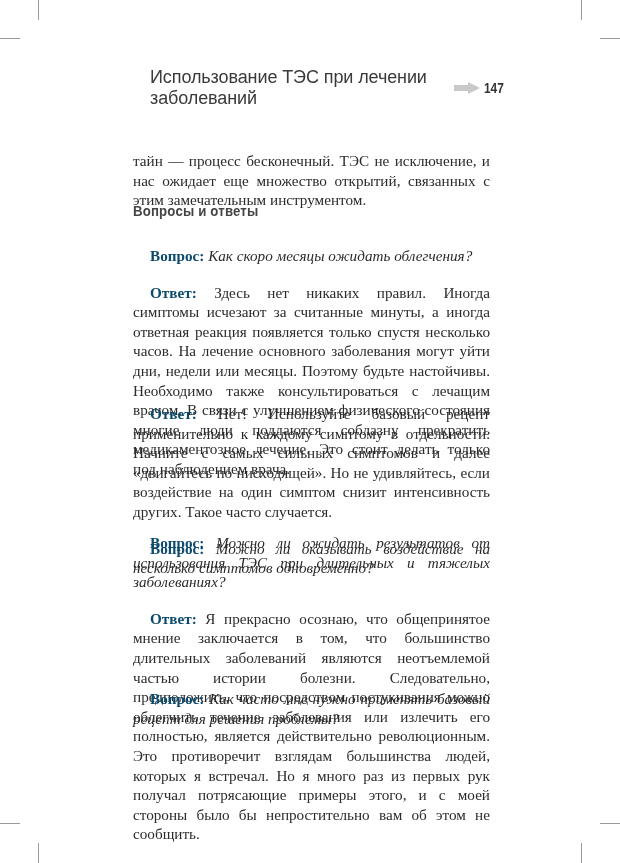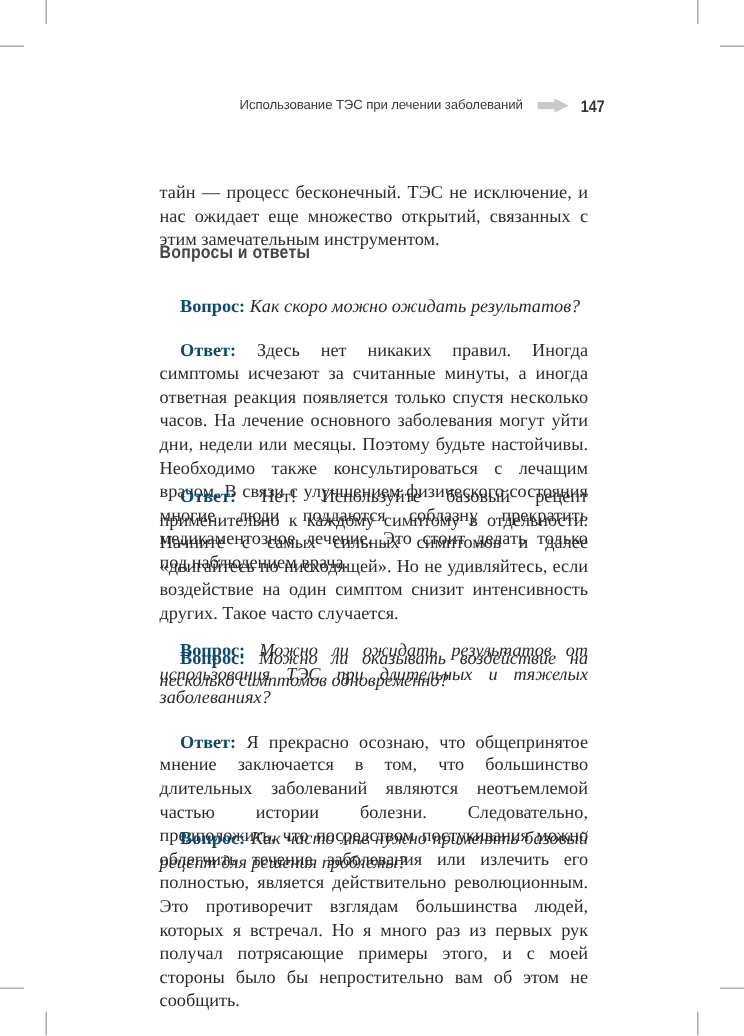--- a/index.html
+++ b/index.html
@@ -1,19 +1,19 @@
 <!DOCTYPE html>
 <html><head>
 <meta charset="utf-8">
 <style>
   html, body { margin:0; padding:0; }
   body { width:620px; height:863px; background:#ffffff; position:relative; overflow:hidden; font-family:"Liberation Serif","DejaVu Serif",serif; color:#2b2b2b; }
   .crop { position:absolute; background:#9a9a9a; }
   .header { position:absolute; left:150px; right:113px; top:78px; height:20px; display:flex; justify-content:flex-end; align-items:center; font-family:"Liberation Sans","DejaVu Sans",sans-serif; color:#3a3a3a; }
-  .header .title { font-size:11px; letter-spacing:-0.1px; }
+  .header .title { font-size:18px; letter-spacing:-0.1px; }
   .header .arrow { margin-left:12px; margin-right:10px; display:inline-block; width:26px; height:12px; position:relative; }
   .header .arrow .shaft { position:absolute; left:0; top:3px; width:15px; height:6px; background:#c9c9c9; }
   .header .arrow .head { position:absolute; left:14px; top:0; width:0; height:0; border-top:6px solid transparent; border-bottom:6px solid transparent; border-left:12px solid #c9c9c9; }
   .header .pageno { font-weight:bold; font-size:14px; color:#333; font-family:"Liberation Sans","DejaVu Sans",sans-serif; transform:scaleX(0.85); transform-origin:left center; }
   .text { position:absolute; left:116px; width:391px; font-size:15.2px; line-height:19.6px; text-align:justify; }
   .text p { margin:17px; }
   .indent { text-indent:17px; }
   .h2 { position:absolute; left:133px; top:202px; font-family:"Liberation Sans","DejaVu Sans",sans-serif; font-weight:bold; font-size:15px; color:#444; transform:scaleX(0.88); transform-origin:left center; letter-spacing:0.2px; }
   b { font-weight:bold; color:#0c4a6e; }
   i { font-style:italic; }
@@ -39,21 +39,21 @@
   <span class="pageno">147</span>
 </div>
 
 <div class="text" style="top:134px;">
   <p>тайн — процесс бесконечный. ТЭС не исключение, и нас ожидает еще множество открытий, связанных с этим замечательным инструментом.</p>
 </div>
 
 <div class="h2">Вопросы и ответы</div>
 
 <div class="text" style="top:229px;">
-  <p class="indent"><b>Вопрос</b><b>: </b><i>Как скоро можно ожидать результатов?</i></p>
+  <p class="indent"><b>Вопрос</b><b>: </b><i>Как скоро месяцы ожидать облегчения?</i></p>
   <p class="indent"><b>Ответ</b><b>: </b><span>Здесь нет никаких правил. Иногда симптомы исчезают за считанные минуты, а иногда ответная реакция появляется только спустя несколько часов. На лечение основного заболевания могут уйти дни, недели или месяцы. Поэтому будьте настойчивы. Необходимо также консультироваться с лечащим врачом. В связи с улучшением физического состояния многие люди поддаются соблазну прекратить медикаментозное лечение. Это стоит делать только под наблюдением врача.</span></p>
 </div>
 
 <div class="text" style="top:387px;">
   <p class="indent"><b>Ответ</b><b>: </b><span>Нет! Используйте базовый рецепт применительно к каждому симптому в отдельности. Начните с самых сильных симптомов и далее «двигайтесь по нисходящей». Но не удивляйтесь, если воздействие на один симптом снизит интенсивность других. Такое часто случается.</span></p>
   <p class="indent"><b>Вопрос</b><b>: </b><i>Можно ли оказывать воздействие на несколько симптомов одновременно?</i></p>
 </div>
 
 <div class="text" style="top:516px;">
   <p class="indent"><b>Вопрос</b><b>: </b><i>Можно ли ожидать результатов от использования ТЭС при длительных и тяжелых заболеваниях?</i></p>

